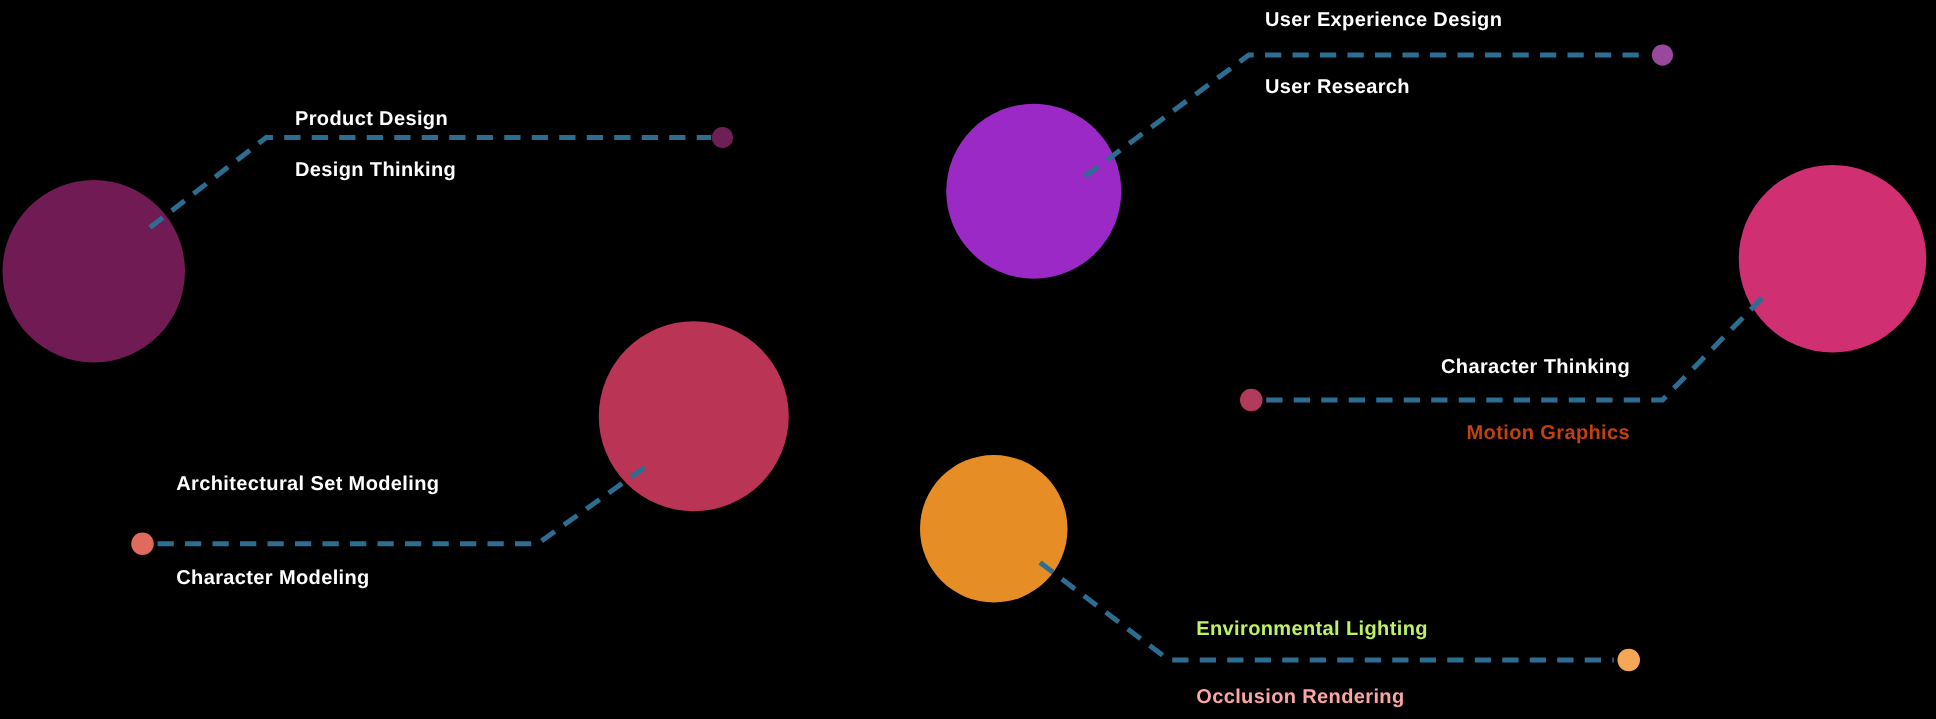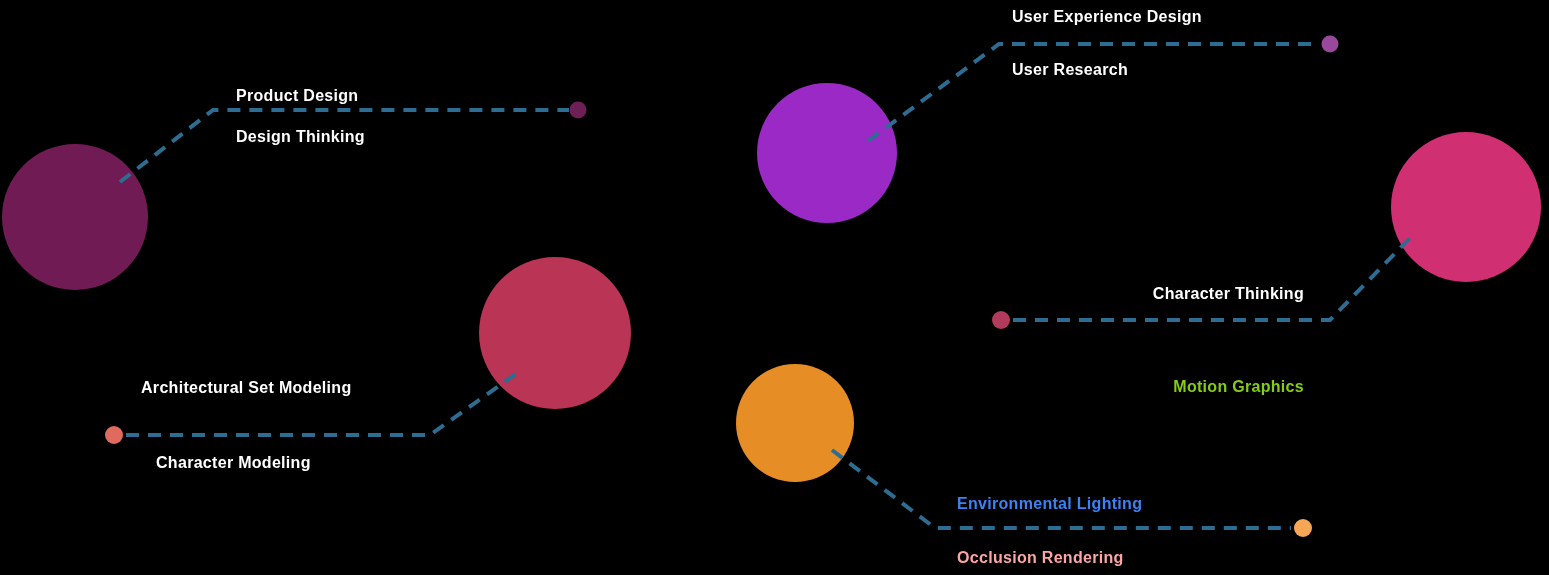--- a/index.html
+++ b/index.html
@@ -26,21 +26,21 @@
     white-space: nowrap;
     line-height: 1;
   }
   .lbl.right { text-align: right; }
   
   #l0a { left: 236px;  top: 96px;  }
   #l0b { left: 236px;  top: 137px; }
   #l1a { left: 1012px; top: 17px;  }
   #l1b { left: 1012px; top: 70px;  }
   #l2a { left: 141px;  top: 388px; }
-  #l2b { left: 156px;  top: 463px; }
+  #l2b { left: 141px;  top: 463px; }
   #l3a { right: 245px; top: 294px; }
   #l3b { right: 245px; top: 347px; }
   #l4a { left: 957px;  top: 504px; }
   #l4b { left: 957px;  top: 558px; }
 </style>
 </head>
 <body>
 
 <div class="stage" style="background: rgb(0, 0, 0);">
   <svg id="canvas" width="1549" height="575" viewBox="0 0 1549 575">
@@ -61,16 +61,16 @@
       <circle cx="1303" cy="528" r="9" fill="#f5a757"></circle>
     </svg>
 
   <div class="lbl" id="l0a" style="color: rgb(255, 255, 255);">Product Design</div>
   <div class="lbl" id="l0b" style="color: rgb(255, 255, 255);">Design Thinking</div>
   <div class="lbl" id="l1a" style="color: rgb(255, 255, 255);">User Experience Design</div>
   <div class="lbl" id="l1b" style="color: rgb(255, 255, 255);">User Research</div>
   <div class="lbl" id="l2a" style="color: rgb(255, 255, 255);">Architectural Set Modeling</div>
   <div class="lbl" id="l2b" style="color: rgb(255, 255, 255);">Character Modeling</div>
   <div class="lbl right" id="l3a" style="color: rgb(255, 255, 255);">Character Thinking</div>
-  <div class="lbl right" id="l3b" style="color: #84cc16; margin-top: 40px;">Motion Graphics</div>
-  <div class="lbl" id="l4a" style="color: #3b82f6;">Environmental Lighting</div>
+  <div class="lbl right" id="l3b" style="color: #c2410c;">Motion Graphics</div>
+  <div class="lbl" id="l4a" style="color: #bef264;">Environmental Lighting</div>
   <div class="lbl" id="l4b" style="color: #fca5a5;">Occlusion Rendering</div>
 </div>
 
 </body></html>

